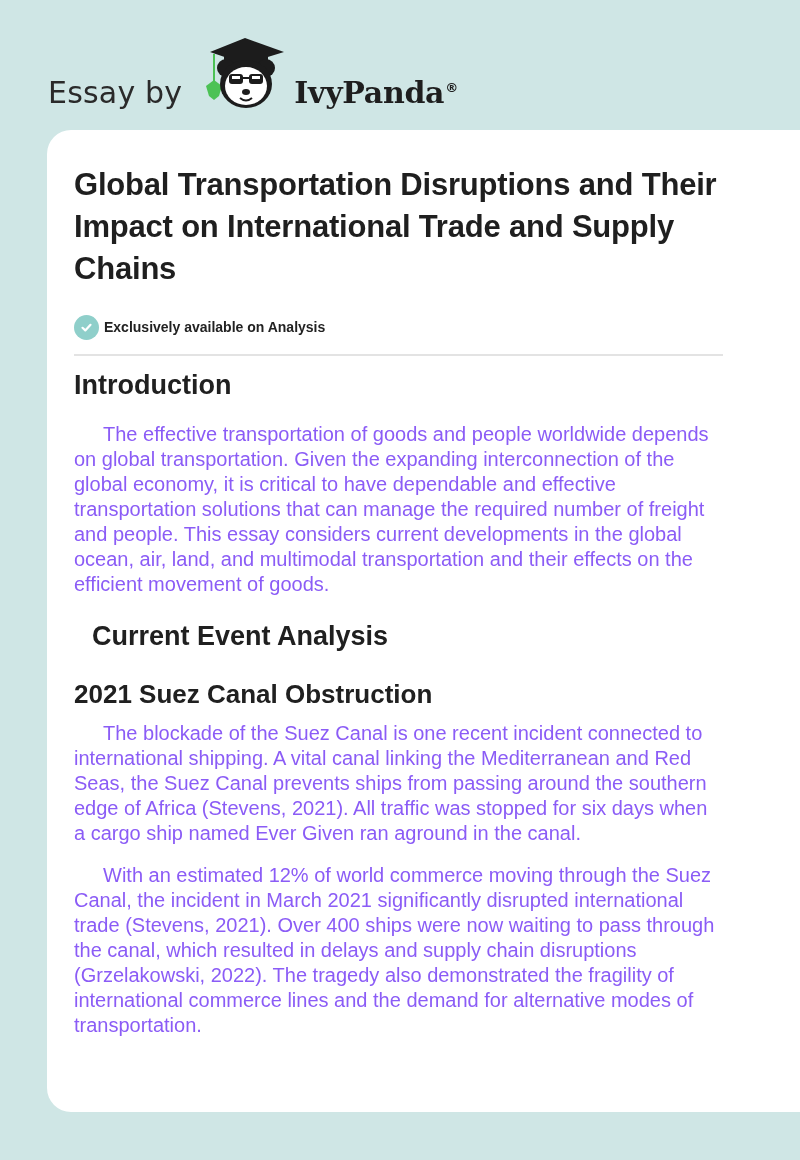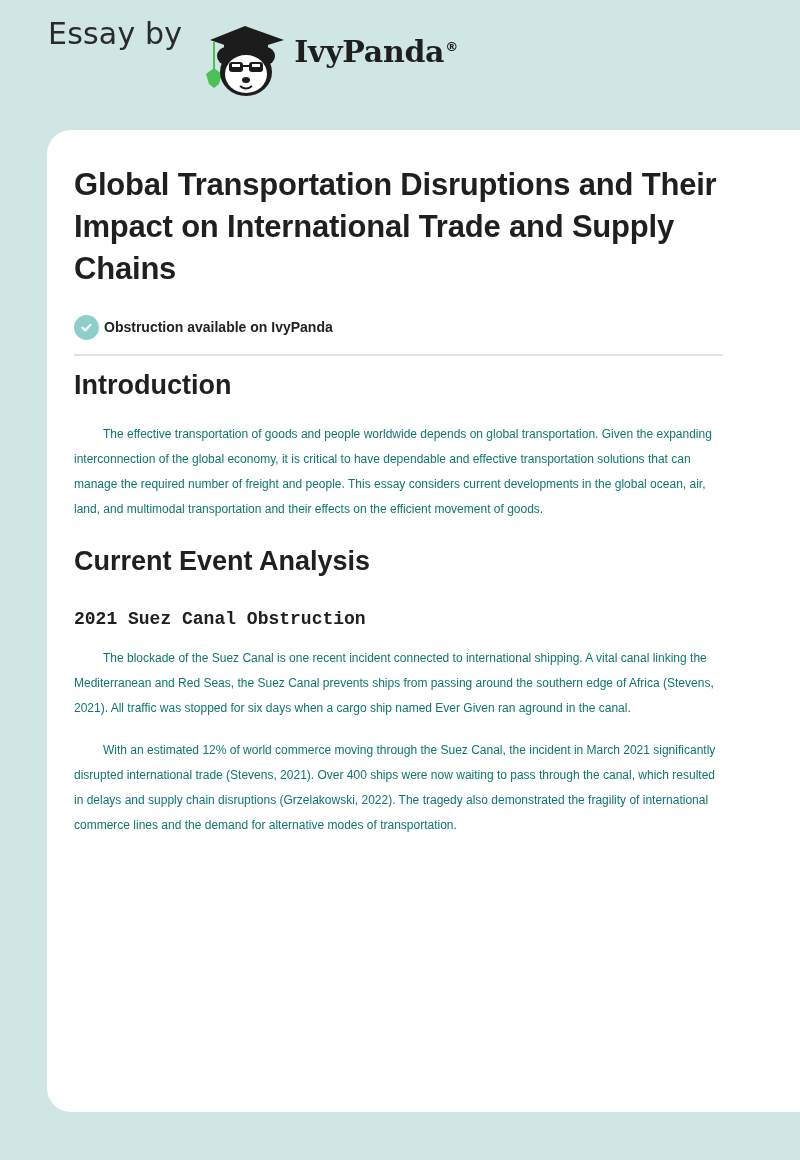--- a/index.html
+++ b/index.html
@@ -8,24 +8,24 @@
     height: 1160px;
     background: #cfe6e5;
     position: relative;
     overflow: hidden;
     font-family: "Liberation Sans", sans-serif;
     color: #222222;
   }
   .brand {
     position: absolute;
     left: 48px;
-    top: 22px;
+    top: 34px;
     height: 76px;
     display: flex;
-    align-items: flex-start;
+    align-items: flex-end;
   }
   .brand-prefix {
     font-family: "DejaVu Sans", sans-serif;
     font-size: 30px;
     color: #2a2a2a;
     letter-spacing: 0.2px;
     margin-right: 20px;
     margin-top: -6px;
   }
   .brand-logo {
@@ -99,31 +99,30 @@
   }
   h2.section {
     margin: 0;
     font-size: 27px;
     font-weight: bold;
     color: #202020;
     line-height: 34px;
   }
   h3.subsection {
     margin: 0;
-    font-size: 18px;
+    font-size: 26px;
     font-weight: bold;
     color: #202020;
     line-height: 30px;
-    font-family: Liberation Mono, monospace;
   }
   p.body {
     margin: 0;
-    font-size: 12px;
+    font-size: 20px;
     line-height: 25px;
-    color: #0f766e;
+    color: #8b5cf6;
     text-indent: 29px;
   }
 </style>
 </head>
 <body>
 
 <div class="brand">
   <span class="brand-prefix">Essay by</span>
   <span class="brand-logo">
     <svg width="86" height="76" viewBox="0 0 86 76">
@@ -157,30 +156,30 @@
   <div class="card-inner">
 
     <h1 class="essay-title">Global Transportation Disruptions and Their Impact on International Trade and Supply Chains</h1>
 
     <div class="exclusive">
       <span class="check-icon">
         <svg width="13" height="13" viewBox="0 0 13 13">
           <path d="M2.5,6.8 L5.3,9.4 L10.5,3.8" stroke="#ffffff" stroke-width="2.2" fill="none" stroke-linecap="round" stroke-linejoin="round"></path>
         </svg>
       </span>
-      <span class="exclusive-text">Obstruction available on IvyPanda</span>
+      <span class="exclusive-text">Exclusively available on Analysis</span>
     </div>
 
     <div class="divider"></div>
 
     <h2 class="section" style="margin-top:12px;">Introduction</h2>
 
     <p class="body" style="margin-top:20px;">The effective transportation of goods and people worldwide depends on global transportation. Given the expanding interconnection of the global economy, it is critical to have dependable and effective transportation solutions that can manage the required number of freight and people. This essay considers current developments in the global ocean, air, land, and multimodal transportation and their effects on the efficient movement of goods.</p>
 
-    <h2 class="section" style="margin-top:22px;">Current Event Analysis</h2>
+    <h2 class="section" style="margin-top:22px;margin-left:18px;">Current Event Analysis</h2>
 
     <h3 class="subsection" style="margin-top:26px;">2021 Suez Canal Obstruction</h3>
 
     <p class="body" style="margin-top:12px;">The blockade of the Suez Canal is one recent incident connected to international shipping. A vital canal linking the Mediterranean and Red Seas, the Suez Canal prevents ships from passing around the southern edge of Africa (Stevens, 2021). All traffic was stopped for six days when a cargo ship named Ever Given ran aground in the canal.</p>
 
     <p class="body" style="margin-top:17px;">With an estimated 12% of world commerce moving through the Suez Canal, the incident in March 2021 significantly disrupted international trade (Stevens, 2021). Over 400 ships were now waiting to pass through the canal, which resulted in delays and supply chain disruptions (Grzelakowski, 2022). The tragedy also demonstrated the fragility of international commerce lines and the demand for alternative modes of transportation.</p>
 
   </div>
 </div>
 

